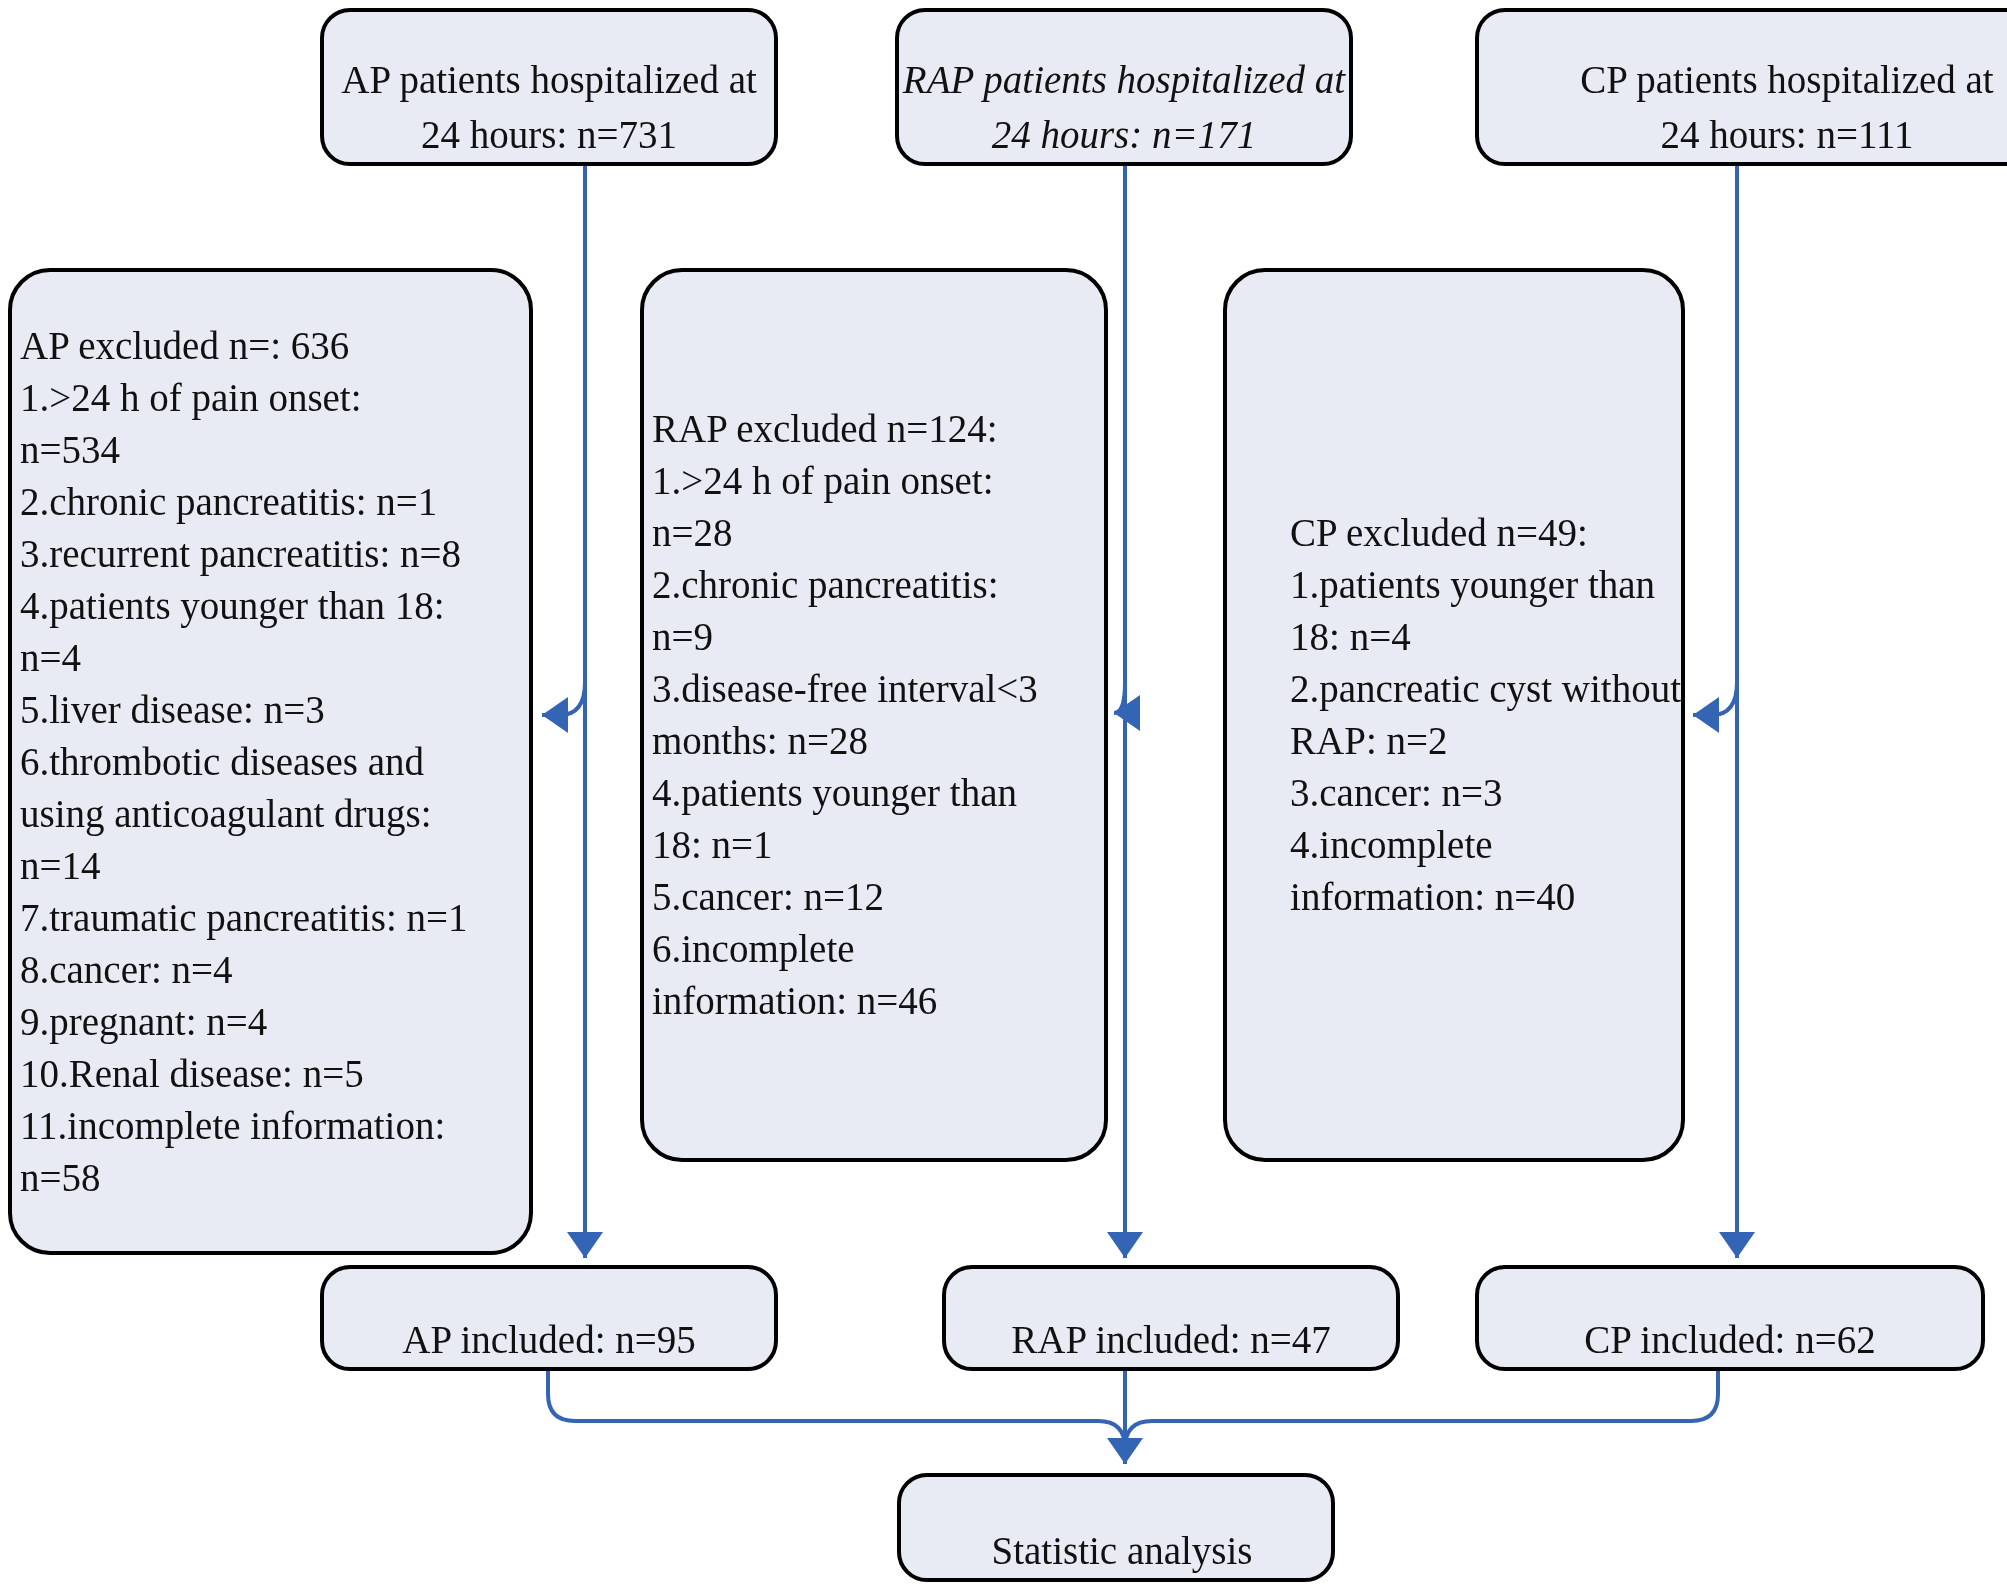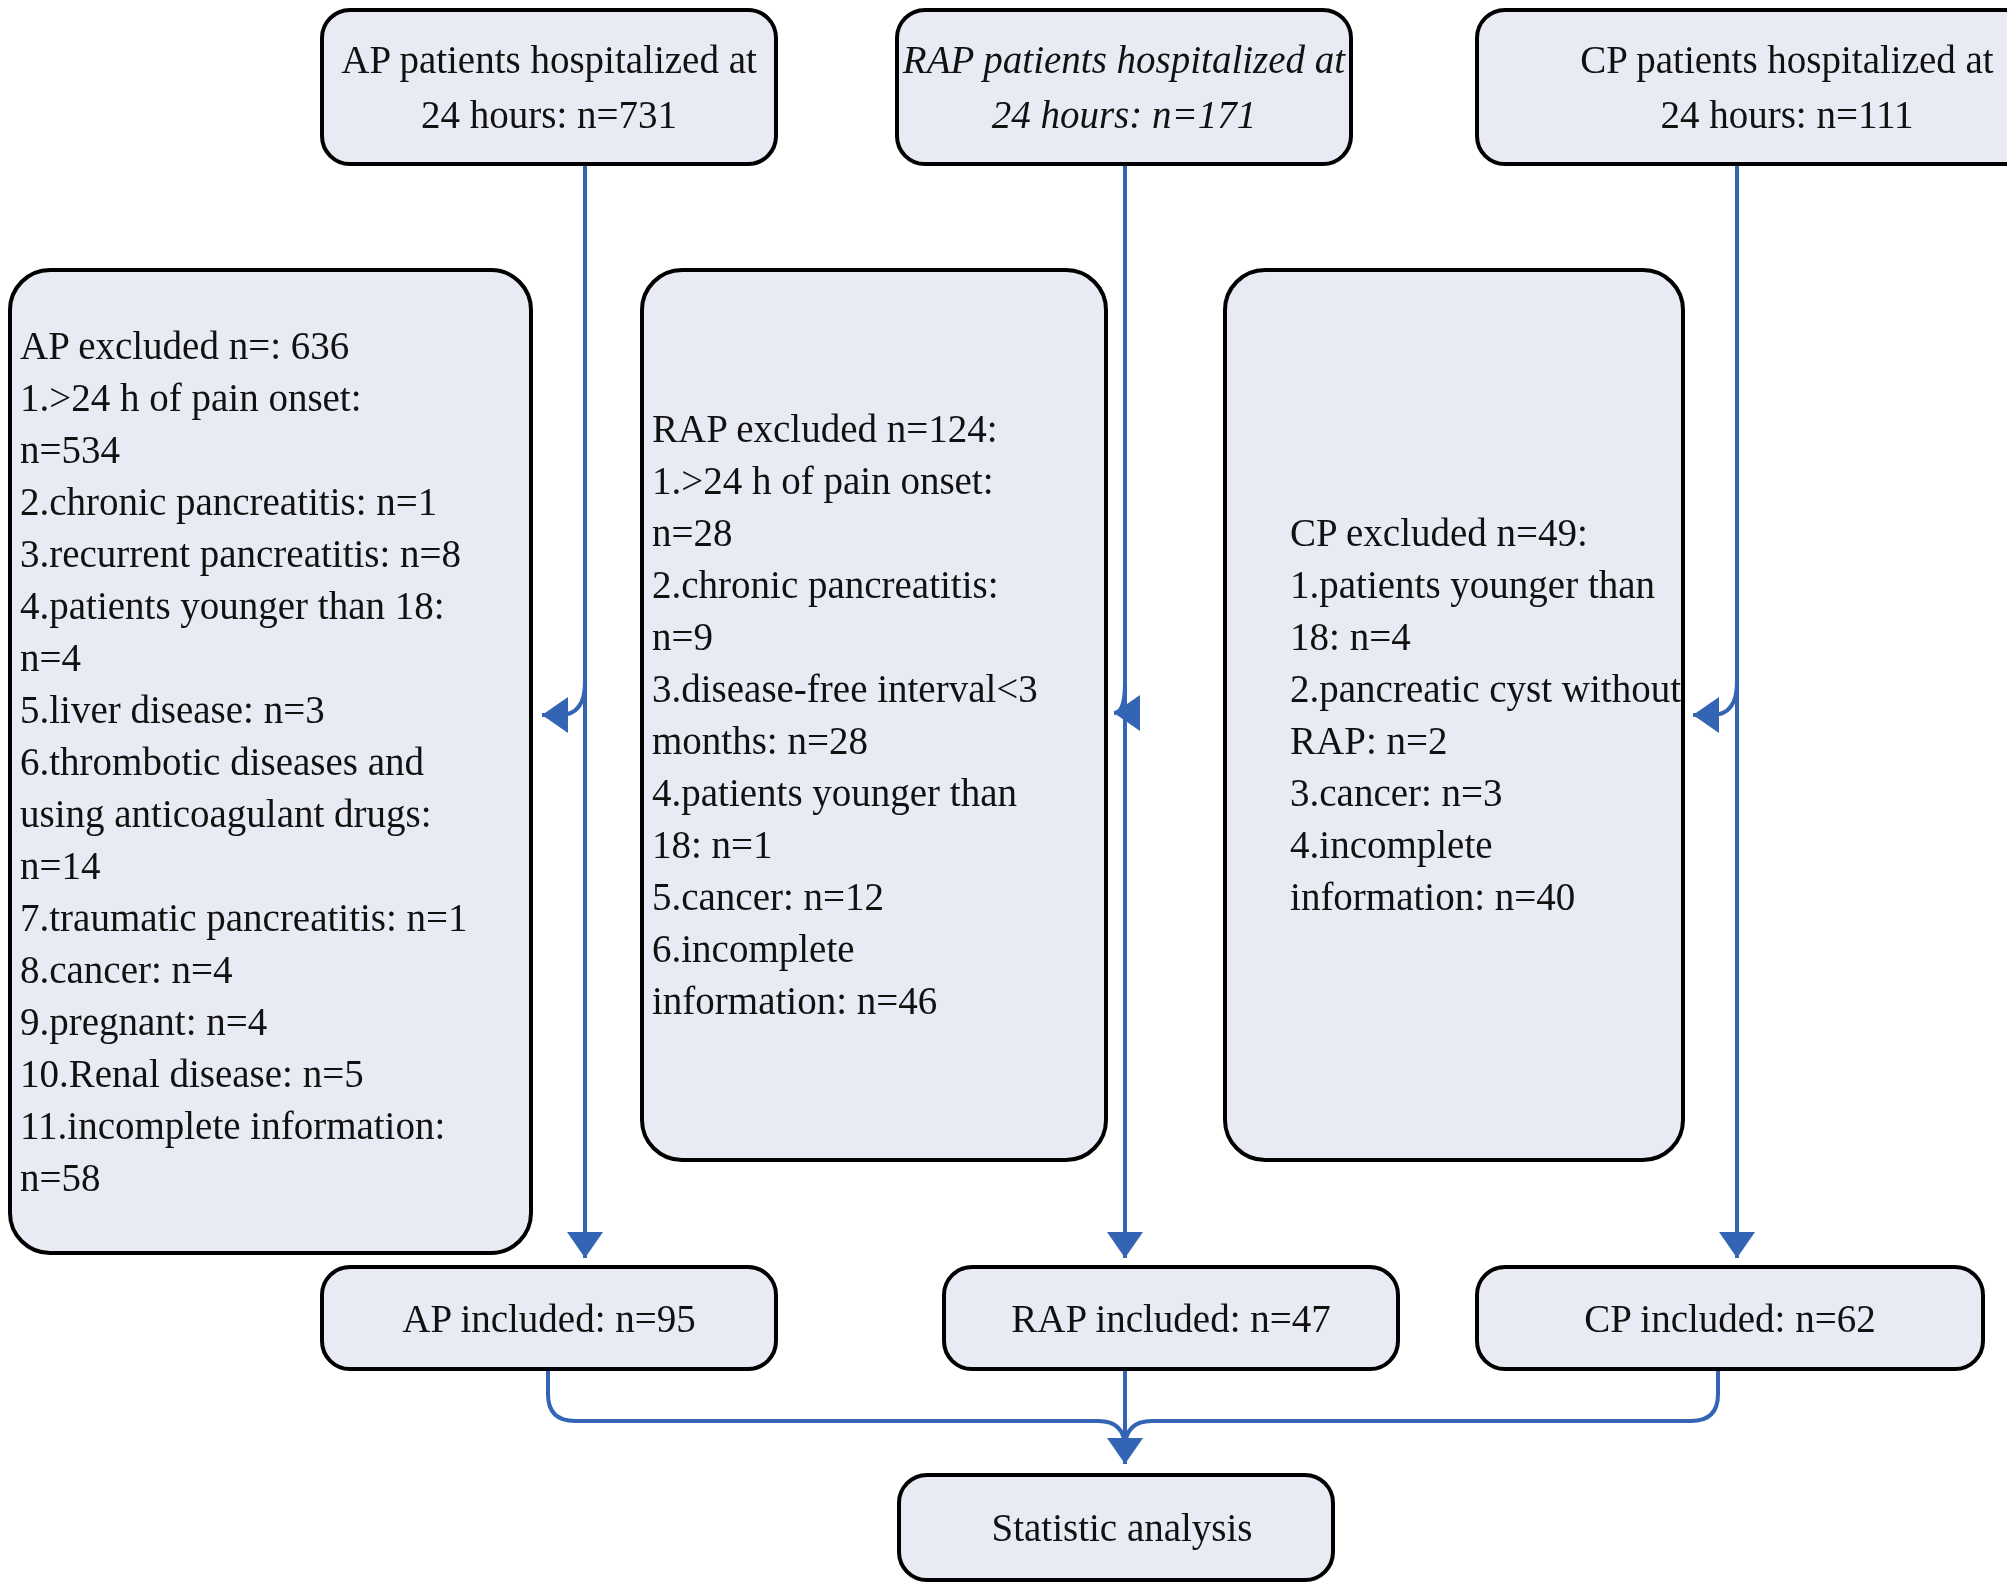--- a/index.html
+++ b/index.html
@@ -16,21 +16,21 @@
   .arrow-head{fill:var(--arrow,#3465b4);}
   .box{
     position:absolute;
     box-sizing:border-box;
     background:var(--box-fill,#e8eaf4);
     border:4px solid var(--box-border,#000);
     font-size:39px;
     line-height:52px;
   }
   .center-box{
-    display:flex;align-items:center;justify-content:center;
+    display:flex;align-items:flex-end;justify-content:center;
     text-align:center;
     white-space:pre-line;
     line-height:55px;
   }
   .list-box{
     display:flex;flex-direction:column;justify-content:center;
     text-align:left;
     white-space:pre;
     padding-left:8px;
     line-height:52px;

